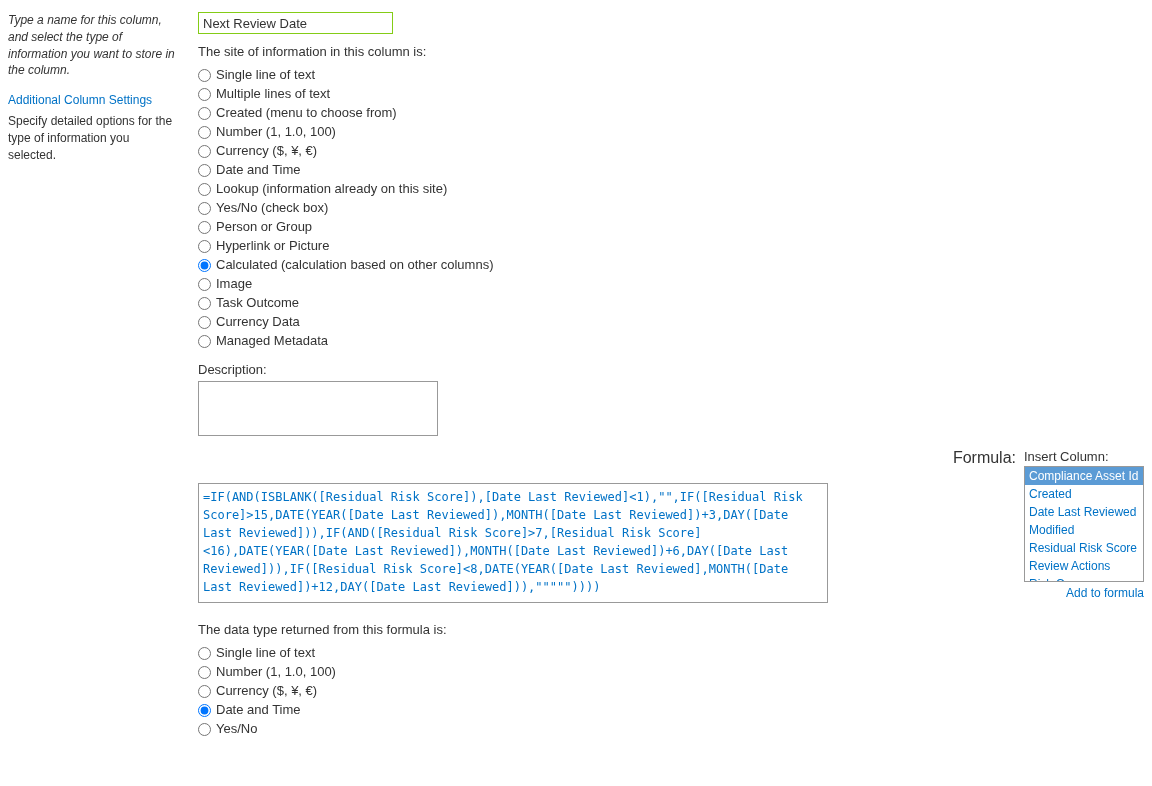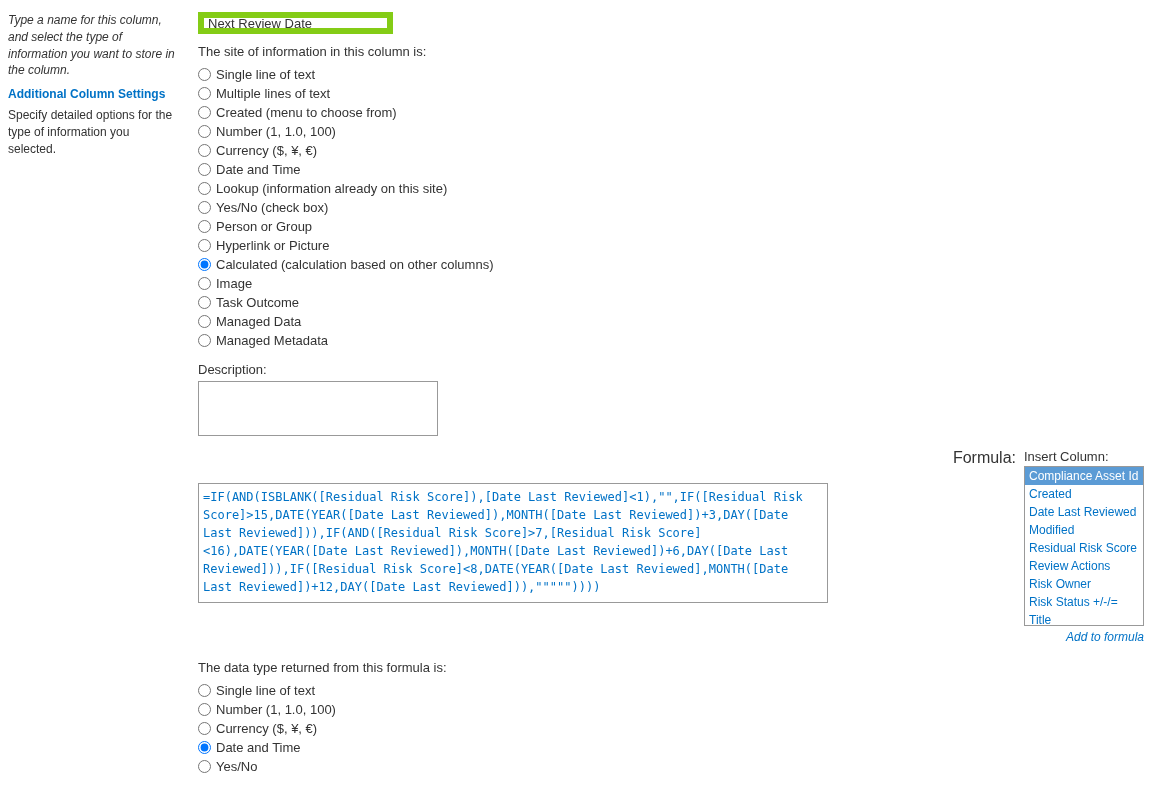--- a/index.html
+++ b/index.html
@@ -22,54 +22,54 @@
     }
     .left-panel .description-text {
       font-size: 12px;
       color: #333;
       line-height: 1.4;
       font-style: italic;
     }
     .left-panel .additional-settings {
       color: #0072c6;
       font-size: 12px;
-      margin-top: 8px;
-      font-weight: 700;
+      margin-top: 14px;
+      font-weight: 400;
     }
     .left-panel .settings-desc {
       font-size: 12px;
       color: #333;
       margin-top: 6px;
       line-height: 1.4;
     }
     .right-panel {
       flex: 1;
       padding: 4px 8px;
     }
     .column-name-row {
       display: flex;
       align-items: center;
       margin-bottom: 10px;
     }
     .column-name-input {
       width: 195px;
       height: 22px;
-      border: 6px solid #84cc16;
+      border: 1px solid #84cc16;
       font-size: 13px;
       padding: 2px 4px;
       color: #333;
     }
     .section-label {
       font-size: 13px;
       color: #333;
       margin-bottom: 8px;
     }
     .type-option {
       display: flex;
-      align-items: center;
+      align-items: flex-end;
       margin-bottom: 4px;
       font-size: 13px;
     }
     .type-option input[type="radio"] {
       margin-right: 5px;
       cursor: pointer;
     }
     .type-option label {
       cursor: pointer;
       color: #333;
@@ -116,21 +116,21 @@
       width: 120px;
       margin-left: 8px;
     }
     .insert-column-label {
       font-size: 13px;
       color: #333;
       margin-bottom: 2px;
     }
     .insert-column-listbox {
       width: 120px;
-      height: 160px;
+      height: 116px;
       border: 1px solid #999;
       overflow-y: scroll;
       font-size: 12px;
     }
     .insert-column-listbox .list-item {
       padding: 2px 4px;
       cursor: pointer;
       color: #0072c6;
     }
     .insert-column-listbox .list-item.selected {
@@ -138,21 +138,20 @@
       color: #fff;
     }
     .add-to-formula-link {
       display: block;
       text-align: right;
       color: #0072c6;
       font-size: 12px;
       cursor: pointer;
       margin-top: 4px;
       text-decoration: none;
-      font-style: italic;
     }
     .return-type-section {
       margin-top: 16px;
     }
     .return-type-label {
       font-size: 13px;
       color: #333;
       margin-bottom: 8px;
     }
   </style>
@@ -223,21 +222,21 @@
       <div class="type-option">
         <input type="radio" name="coltype" id="opt-image" style="">
         <label for="opt-image">Image</label>
       </div>
       <div class="type-option">
         <input type="radio" name="coltype" id="opt-task" style="">
         <label for="opt-task">Task Outcome</label>
       </div>
       <div class="type-option">
         <input type="radio" name="coltype" id="opt-external" style="">
-        <label for="opt-external">Managed Data</label>
+        <label for="opt-external">Currency Data</label>
       </div>
       <div class="type-option">
         <input type="radio" name="coltype" id="opt-managed" style="">
         <label for="opt-managed">Managed Metadata</label>
       </div>
     </div>
 
     <div>
       <div class="desc-label">Description:</div>
       <textarea class="desc-textarea" style=""></textarea>

